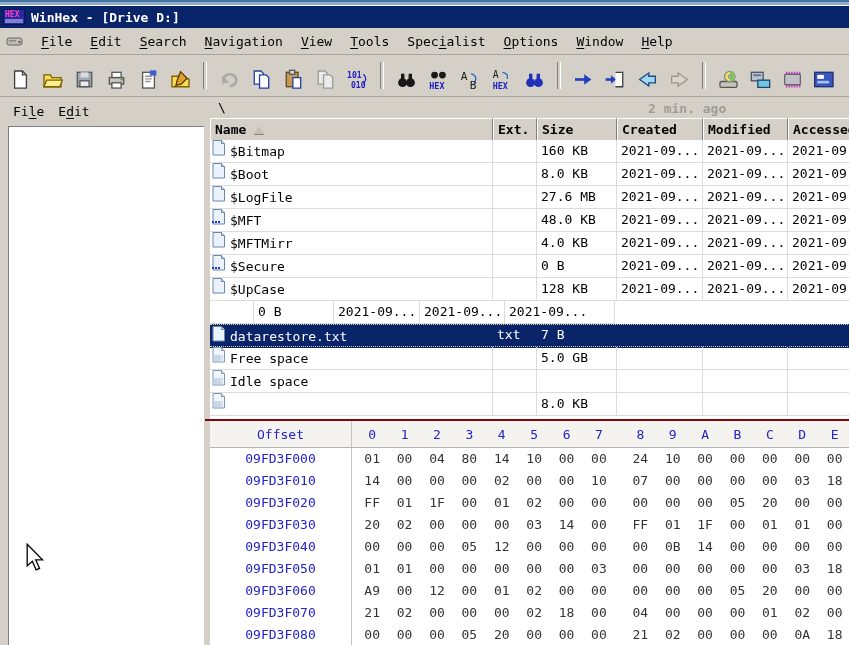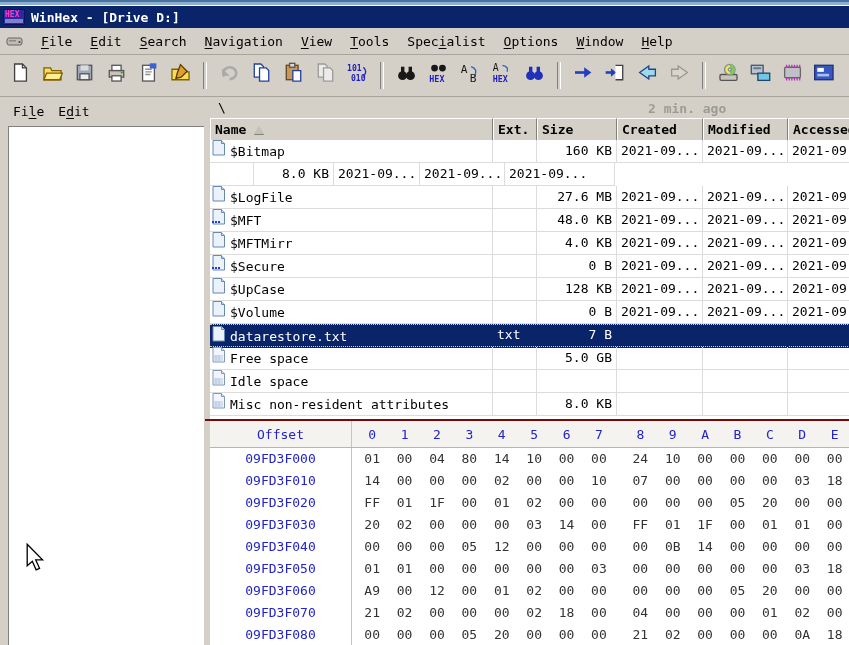--- a/index.html
+++ b/index.html
@@ -22,21 +22,21 @@
   #title-text{margin-left:6px;font-weight:bold;white-space:nowrap;}
   
   #menubar{position:absolute;top:28px;left:0;width:849px;height:27px;background:#D4D0C8;
     display:flex;align-items:center;border-bottom:1px solid #A8A49C;box-sizing:border-box;}
   .sysicon{margin:0 8px 0 6px;flex:none;display:flex;align-items:center;}
   .menu-item{padding:3px 9px;white-space:nowrap;cursor:default;}
   .menu-item u,.case-menu-item u{text-decoration:underline;text-underline-offset:2px;}
   
   #toolbar{position:absolute;top:55px;left:0;width:849px;height:42px;background:#D4D0C8;
     display:flex;align-items:center;padding-left:6px;box-sizing:border-box;border-bottom:1px solid #A8A49C;}
-  .tb-btn{width:28px;height:28px;flex:none;display:flex;align-items:flex-start;justify-content:center;margin-right:4px;}
+  .tb-btn{width:28px;height:28px;flex:none;display:flex;align-items:flex-end;justify-content:center;margin-right:4px;}
   .tb-sep{width:2px;height:27px;flex:none;border-left:1px solid #808080;border-right:1px solid #FFFFFF;margin:0 8px 0 5px;}
   
   #case-menubar{position:absolute;top:98px;left:3px;width:200px;height:26px;display:flex;align-items:center;}
   .case-menu-item{margin-left:10px;white-space:nowrap;}
   .case-menu-item + .case-menu-item{margin-left:14px;}
   #case-list{position:absolute;top:126px;left:8px;width:195px;height:519px;background:#fff;
     border-top:1px solid #808080;border-left:1px solid #808080;}
   
   #path-bar{position:absolute;top:98px;left:210px;width:639px;height:20px;background:#D4D0C8;}
   #path-text{position:absolute;left:8px;top:2px;}
@@ -47,21 +47,21 @@
     border-top:1px solid #FFFFFF;border-left:1px solid #FFFFFF;border-right:1px solid #808080;border-bottom:1px solid #808080;
     white-space:nowrap;overflow:hidden;font-weight:bold;}
   .sort-tri{display:inline-block;width:0;height:0;margin-left:8px;
     border-left:5px solid transparent;border-right:5px solid transparent;border-bottom:8px solid #C4C0B8;
     filter:drop-shadow(0 1px 0 #808080);}
   #dir-rows{position:absolute;top:140px;left:210px;background:#fff;height:279px;}
   .dir-row{display:flex;height:23px;background:#fff;box-sizing:border-box;}
   .dir-cell{box-sizing:border-box;height:23px;line-height:21px;padding:0 4px;white-space:nowrap;overflow:hidden;
     border-right:1px solid #DCDCDC;border-bottom:1px solid #DCDCDC;}
   .cell-name{display:flex;align-items:center;gap:5px;padding-left:2px;}
-  .cell-size{text-align:right;}
+  .cell-size{}
   .col-name{width:283px;} .col-ext{width:44px;} .col-size{width:80px;}
   .col-created{width:86px;} .col-modified{width:85px;} .col-accessed{width:110px;}
   .dir-row.sel{background:var(--selbg,#0A246A);color:var(--seltx,#fff);
     border-top:1px dotted #D8D0A0;border-bottom:1px dotted #D8D0A0;}
   .dir-row.sel .dir-cell{border-right-color:var(--selbg,#0A246A);border-bottom-color:var(--selbg,#0A246A);height:23px;line-height:19px;}
   .ficon{flex:none;}
   
   #hsplit-fill{position:absolute;top:416px;left:210px;width:639px;height:3px;background:#fff;}
   #hsplit{position:absolute;top:419px;left:205px;width:644px;height:2px;background:var(--splitter,#7A0A0A);}
   #hex-panel{position:absolute;top:421px;left:210px;width:660px;height:224px;background:#fff;}
@@ -308,20 +308,27 @@
           </svg></span>
         <span>$Bitmap</span>
       </div>
       <div class="dir-cell col-ext cell-ext"></div>
       <div class="dir-cell col-size cell-size">160 KB</div>
       <div class="dir-cell col-created cell-created">2021-09...</div>
       <div class="dir-cell col-modified cell-modified">2021-09...</div>
       <div class="dir-cell col-accessed cell-accessed">2021-09...</div>
     </div>
     <div class="dir-row">
+      <div class="dir-cell col-name cell-name">
+        <span class="ficon"><svg width="13" height="16" viewBox="0 0 13 16">
+            <path d="M1 .5h8.5l3 3V15H1z" fill="#EAF2FC" stroke="#6888B0"></path>
+            <path d="M9.5 .5v3h3" fill="#C8DCF4" stroke="#6888B0"></path>
+          </svg></span>
+        <span>$Boot</span>
+      </div>
       <div class="dir-cell col-ext cell-ext"></div>
       <div class="dir-cell col-size cell-size">8.0 KB</div>
       <div class="dir-cell col-created cell-created">2021-09...</div>
       <div class="dir-cell col-modified cell-modified">2021-09...</div>
       <div class="dir-cell col-accessed cell-accessed">2021-09...</div>
     </div>
     <div class="dir-row">
       <div class="dir-cell col-name cell-name">
         <span class="ficon"><svg width="13" height="16" viewBox="0 0 13 16">
             <path d="M1 .5h8.5l3 3V15H1z" fill="#EAF2FC" stroke="#6888B0"></path>
@@ -391,27 +398,20 @@
           </svg></span>
         <span>$UpCase</span>
       </div>
       <div class="dir-cell col-ext cell-ext"></div>
       <div class="dir-cell col-size cell-size">128 KB</div>
       <div class="dir-cell col-created cell-created">2021-09...</div>
       <div class="dir-cell col-modified cell-modified">2021-09...</div>
       <div class="dir-cell col-accessed cell-accessed">2021-09...</div>
     </div>
     <div class="dir-row">
-      <div class="dir-cell col-name cell-name">
-        <span class="ficon"><svg width="13" height="16" viewBox="0 0 13 16">
-            <path d="M1 .5h8.5l3 3V15H1z" fill="#EAF2FC" stroke="#6888B0"></path>
-            <path d="M9.5 .5v3h3" fill="#C8DCF4" stroke="#6888B0"></path>
-          </svg></span>
-        <span>$Volume</span>
-      </div>
       <div class="dir-cell col-ext cell-ext"></div>
       <div class="dir-cell col-size cell-size">0 B</div>
       <div class="dir-cell col-created cell-created">2021-09...</div>
       <div class="dir-cell col-modified cell-modified">2021-09...</div>
       <div class="dir-cell col-accessed cell-accessed">2021-09...</div>
     </div>
     <div class="dir-row sel">
       <div class="dir-cell col-name cell-name">
         <span class="ficon"><svg width="13" height="16" viewBox="0 0 13 16">
             <path d="M1 .5h8.5l3 3V15H1z" fill="#EAF2FC" stroke="#6888B0"></path>
@@ -455,21 +455,20 @@
       <div class="dir-cell col-modified cell-modified"></div>
       <div class="dir-cell col-accessed cell-accessed"></div>
     </div>
     <div class="dir-row">
       <div class="dir-cell col-name cell-name">
         <span class="ficon"><svg width="13" height="16" viewBox="0 0 13 16">
             <path d="M1 .5h8.5l3 3V15H1z" fill="#F2F6FC" stroke="#8098B8"></path>
             <path d="M9.5 .5v3h3" fill="#D8E4F4" stroke="#8098B8"></path>
             <path d="M2 9h9M2 11h9M2 13h9M4 8v6M7 8v6" stroke="#A8C0DC" stroke-width=".8"></path>
           </svg></span>
-        <span>Misc non-resident attributes</span>
       </div>
       <div class="dir-cell col-ext cell-ext"></div>
       <div class="dir-cell col-size cell-size">8.0 KB</div>
       <div class="dir-cell col-created cell-created"></div>
       <div class="dir-cell col-modified cell-modified"></div>
       <div class="dir-cell col-accessed cell-accessed"></div>
     </div>
   </div>
 
 <div id="hsplit-fill"></div>

